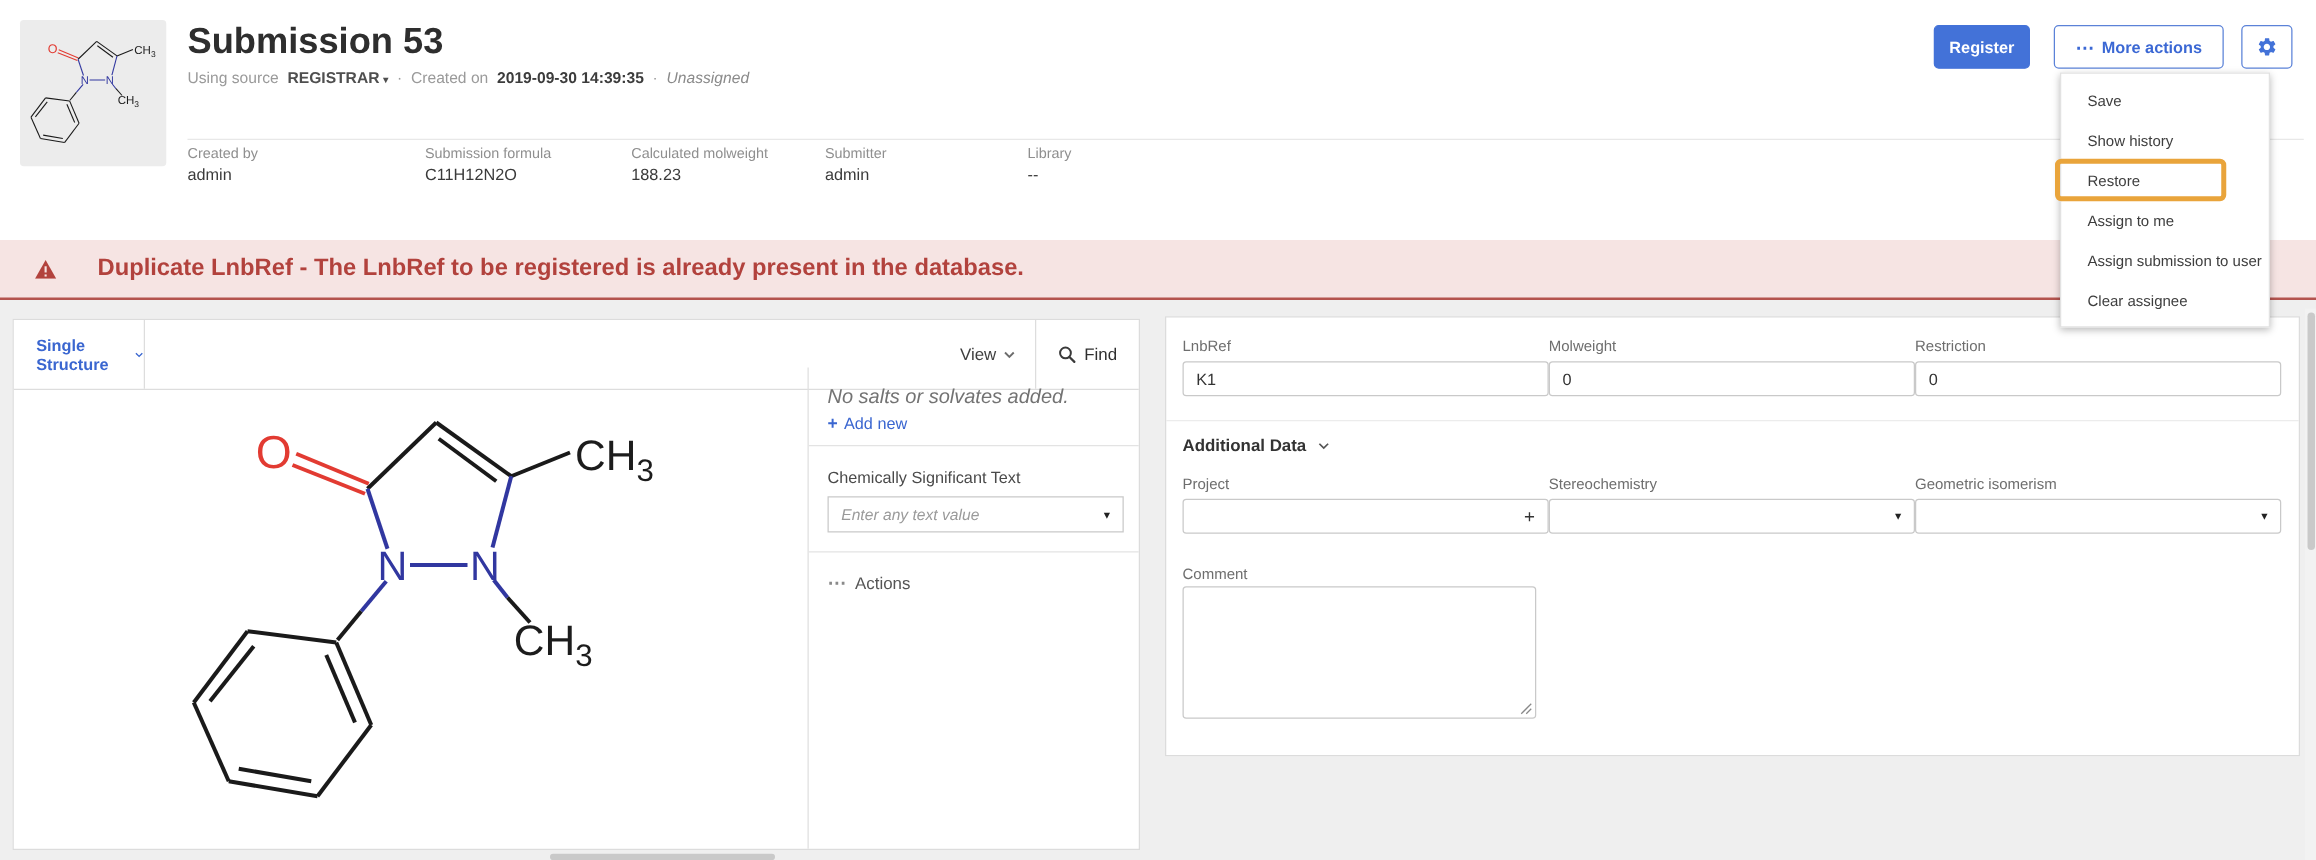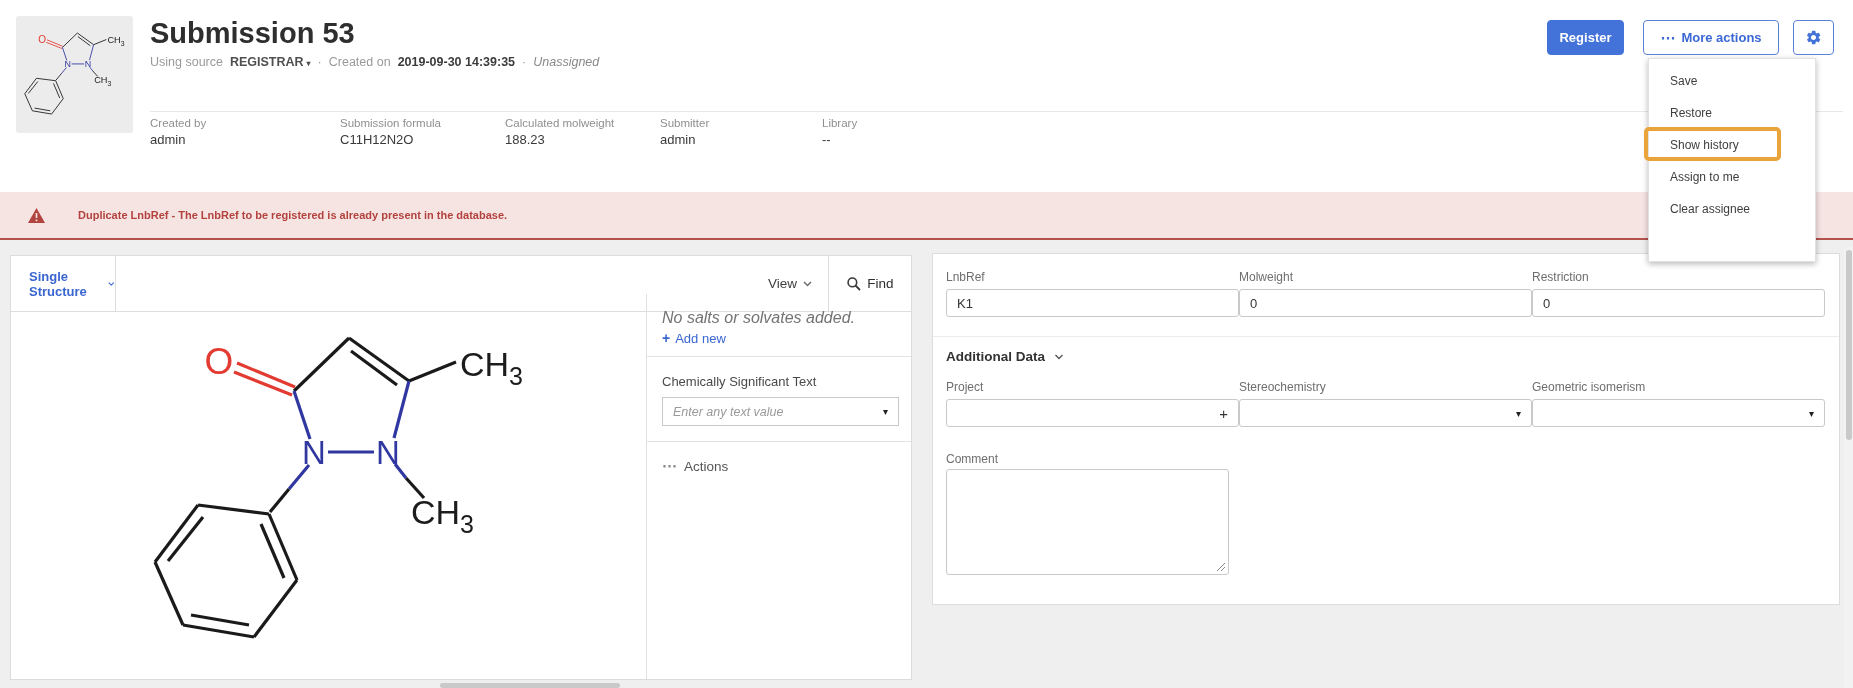--- a/index.html
+++ b/index.html
@@ -21,21 +21,21 @@
   .meta-col .mv { font-size: 13px; color: #3a3a3a; margin-top: 3px; }
 
   .btn { border-radius: 4px; font-size: 13px; font-weight: 700; display: flex; align-items: center; justify-content: center; cursor: pointer; }
   .btn-register { position: absolute; left: 1547px; top: 20px; width: 77px; height: 35px; background: #4372d8; color: #fff; border: 1px solid #4372d8; }
   .btn-more { position: absolute; left: 1643px; top: 20px; width: 136px; height: 35px; background: #fff; color: #3b68d4; border: 1px solid #5b82d8; gap: 6px; }
   .btn-more .ell { font-size: 15px; font-weight: 700; }
   .btn-gear { position: absolute; left: 1793px; top: 20px; width: 41px; height: 35px; background: #fff; border: 1px solid #5b82d8; }
 
   
   .banner { position: absolute; left: 0; top: 192px; width: 1853px; height: 48px; background: #f6e4e3; border-bottom: 2px solid #b4534e; display: flex; align-items: center; padding-left: 28px; gap: 9px; }
-  .banner-text { font-size: 11px; font-weight: 700; color: #b2423d; padding-left: 24px; }
+  .banner-text { font-size: 19px; font-weight: 700; color: #b2423d; padding-left: 24px; }
 
   
   .main-bg { position: absolute; left: 0; top: 240px; width: 1853px; height: 448px; background: #efefef; }
 
   
   .left-panel { position: absolute; left: 10px; top: 255px; width: 902px; height: 425px; background: #fff; border: 1px solid #dcdcdc; }
   .lp-header { position: absolute; left: 0; top: 0; right: 0; height: 56px; border-bottom: 1px solid #dddddd; }
   .mode-cell { position: absolute; left: 0; top: 0; bottom: 0; width: 105px; border-right: 1px solid #dddddd; display: flex; align-items: center; padding-left: 18px; gap: 6px; color: #3a66d0; font-size: 13px; font-weight: 700; cursor: pointer; }
   .view-cell { position: absolute; left: 745px; top: 0; bottom: 0; width: 68px; display: flex; align-items: center; justify-content: center; gap: 6px; color: #3f3f3f; font-size: 13.5px; cursor: pointer; }
   .hdr-vdiv { position: absolute; left: 817px; top: 0; bottom: 0; width: 1px; background: #dddddd; }
@@ -293,22 +293,23 @@
     <textarea class="comment-box" style=""></textarea>
     <svg class="resize-corner" width="10" height="10" viewBox="0 0 10 10">
         <line x1="1" y1="9" x2="9" y2="1" stroke="#888" stroke-width="1"></line>
         <line x1="5" y1="9" x2="9" y2="5" stroke="#888" stroke-width="1"></line>
       </svg>
   </div>
 </div>
 
 <div class="menu">
   <div class="menu-item">Save</div>
+  <div class="menu-item">Show history</div>
   <div class="menu-item">Restore</div>
-  <div class="menu-item">Show history</div>
   <div class="menu-item">Assign to me</div>
+  <div class="menu-item">Assign submission to user</div>
   <div class="menu-item">Clear assignee</div>
 </div>
 <div class="restore-highlight"></div>
 
 <div class="v-track"></div>
 <div class="v-thumb"></div>
 <div class="h-thumb"></div>
 
 </body></html>

